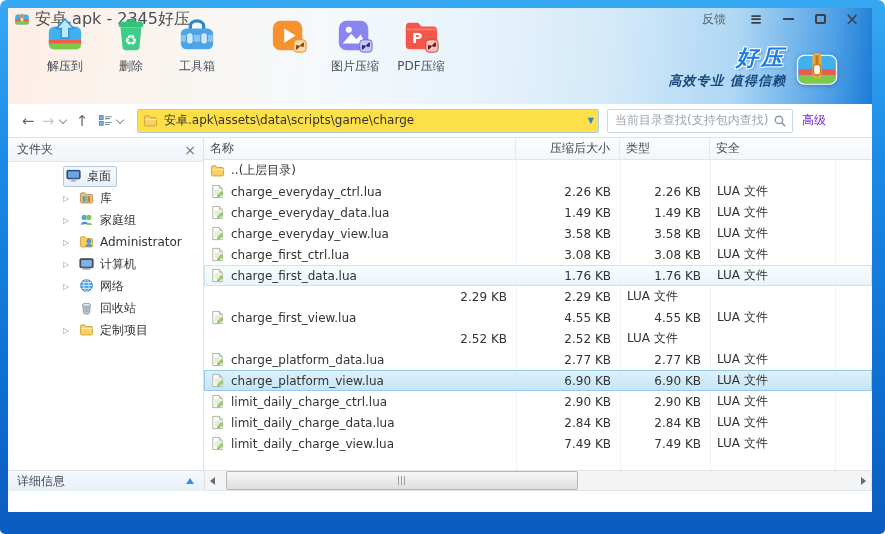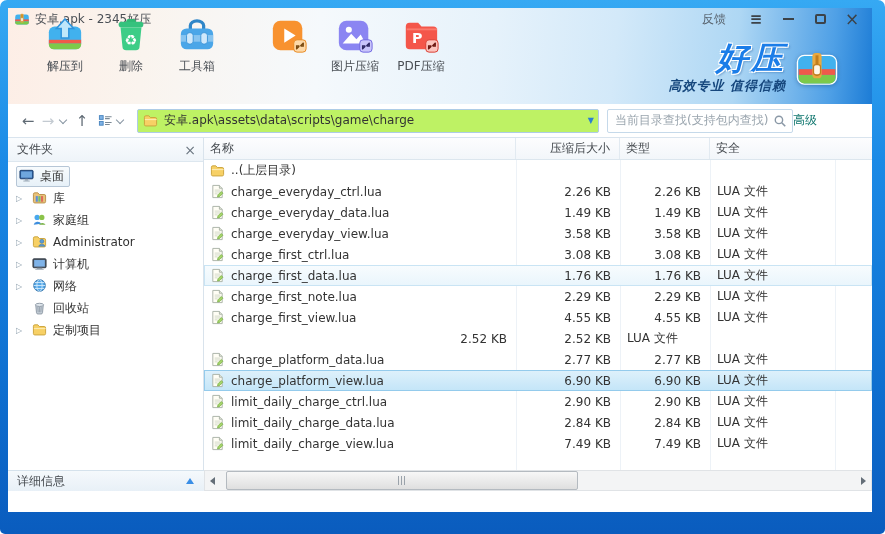--- a/index.html
+++ b/index.html
@@ -15,63 +15,63 @@
   }
   .inner{width:864px;height:504px;display:flex;flex-direction:column;background:#fff;overflow:hidden;}
 
   
   .top-chrome{
     background:linear-gradient(95deg,#fdeee6 0%,#faf4ee 16%,#f5f9fc 36%,#e6f2fb 56%,#d3e9f9 70%,#aed7f4 84%,#4fa0e6 95%,#1c7cd6 100%);
     flex:none;
   }
   .titlebar{height:22px;display:flex;align-items:center;padding:0 8px 0 6px;}
   .app-icon{width:16px;height:16px;flex:none;display:inline-flex;margin-right:5px;}
-  .title-text{color:#4a4f55;font-size:12px;}
+  .title-text{color:#4a4f55;font-size:16px;}
   .title-controls{margin-left:auto;display:flex;align-items:center;gap:8px;}
   .feedback{color:#5a6570;margin-right:10px;cursor:default;}
   .wbtn{width:24px;height:18px;display:inline-flex;align-items:center;justify-content:center;color:#3c4248;cursor:default;}
   .menu-glyph{font-size:15px;font-weight:bold;color:#3c4248;}
   .min-bar{display:inline-block;width:11px;height:2px;background:#3c4248;}
   .max-box{display:inline-block;width:11px;height:10px;border:2px solid #3c4248;border-radius:2px;}
   .close-glyph{font-size:17px;line-height:1;color:#3c4248;}
 
   .toolbar{height:74px;display:flex;align-items:center;padding:2px 10px 0 24px;}
   .tb-buttons{display:flex;align-items:flex-start;}
   .tbtn{width:66px;display:flex;flex-direction:column;align-items:center;padding-top:3px;cursor:default;border-radius:3px;}
   .tbtn.grp{margin-left:26px;gap:48px;}
   .tbi{height:40px;display:flex;align-items:center;justify-content:center;}
   .tbl{margin-top:2px;color:#4a4f55;font-size:12px;white-space:nowrap;}
   .brand{margin-left:auto;display:flex;align-items:center;margin-right:22px;}
   .brand-text{text-align:right;margin-right:8px;}
-  .brand-name{font-size:32px;font-weight:900;font-style:italic;letter-spacing:3px;color:#1b7de8;line-height:1;
+  .brand-name{font-size:22px;font-weight:900;font-style:italic;letter-spacing:3px;color:#1b7de8;line-height:1;
     text-shadow:1px 1px 0 #fff,-1px -1px 0 #fff,1px -1px 0 #fff,-1px 1px 0 #fff,2px 2px 2px rgba(20,80,150,.35);}
   .brand-slogan{font-size:13px;font-weight:bold;font-style:italic;color:#16477d;letter-spacing:1px;margin-top:3px;white-space:nowrap;}
   .brand-icon{width:46px;height:46px;display:inline-flex;filter:drop-shadow(0 1px 2px rgba(10,60,120,.4));}
 
   
   .navbar{height:34px;background:#fff;border-bottom:1px solid #d9e4ee;display:flex;align-items:center;padding:0 8px 0 10px;flex:none;}
   .nav-glyph{font-size:15px;color:#5f6a74;width:20px;text-align:center;cursor:default;flex:none;}
   .nav-glyph.disabled{color:#c3cad1;}
   .chev{display:inline-block;width:6px;height:6px;border-right:1.5px solid #8795a2;border-bottom:1.5px solid #8795a2;transform:rotate(45deg);margin:0 6px 2px 2px;flex:none;cursor:default;}
   .viewbtn{display:inline-flex;align-items:center;margin:0 2px 0 6px;flex:none;cursor:default;}
-  .address{width:462px;height:24px;border:1px solid #aeccе6;border:1px solid #aecce6;border-radius:2px;background:#bef264;display:flex;align-items:center;padding:0 4px 0 5px;margin-left:8px;flex:none;cursor:text;}
+  .address{width:462px;height:24px;border:1px solid #aeccе6;border:1px solid #aecce6;border-radius:2px;background:#fde047;display:flex;align-items:center;padding:0 4px 0 5px;margin-left:8px;flex:none;cursor:text;}
   .address .fold{width:16px;height:15px;display:inline-flex;margin-right:5px;flex:none;}
   .address .path{color:#333;white-space:nowrap;overflow:hidden;flex:1;}
   .addr-drop{color:#2d7fd0;font-size:8px;margin-left:4px;flex:none;cursor:default;}
   .search{width:186px;height:24px;border:1px solid #c5d9ea;border-radius:2px;background:#fff;display:flex;align-items:center;padding:0 5px 0 7px;margin-left:8px;flex:none;cursor:text;}
   .search .ph{color:#9aa5ae;white-space:nowrap;overflow:hidden;flex:1;}
   .search .mag{display:inline-flex;flex:none;margin-left:3px;}
-  .advanced{color:#0f766e;flex:none;cursor:default;}
+  .advanced{color:#6d28d9;margin-left:9px;flex:none;cursor:default;}
 
   
   .main{height:332px;display:flex;flex:none;overflow:hidden;}
   .sidebar{width:195px;flex:none;background:#fff;display:flex;flex-direction:column;}
   .sb-header{height:24px;display:flex;align-items:center;padding:0 7px 0 9px;background:linear-gradient(180deg,#fafcfe,#eef4f9);border-bottom:1px solid #dde7ef;color:#44494e;flex:none;}
   .sb-close{margin-left:auto;color:#6b7680;font-size:14px;cursor:default;}
-  .tree{padding-top:3px;}
+  .tree{padding-top:3px;padding-left:47px;}
   .titem{display:flex;align-items:center;height:22px;padding-left:8px;cursor:default;white-space:nowrap;}
   .twist{width:13px;font-size:8px;color:#8fa0ae;flex:none;}
   .tbox{display:inline-flex;align-items:center;padding:1px 5px 1px 2px;border:1px solid transparent;border-radius:2px;}
   .tbox.sel{border-color:#b6c6d6;background:linear-gradient(180deg,#f8fbfd,#e7f1f8);}
   .ti16{width:17px;height:16px;display:inline-flex;margin-right:4px;flex:none;}
   .tlab{color:#333;}
 
   .splitter{width:1px;background:#d9e3ec;flex:none;}
 
   .filelist{width:668px;flex:none;background:#fff;position:relative;
@@ -501,31 +501,20 @@
                   </svg>
                 </span>
                 <span class="fname">charge_first_data.lua</span>
               </span>
               <span class="fc c-size">1.76 KB</span>
               <span class="fc c-packed">1.76 KB</span>
               <span class="fc c-type">LUA 文件</span>
               <span class="fc c-sec"></span>
             </div>
             <div class="frow">
-              <span class="fc c-name">
-                <span class="fic">
-                  <svg viewBox="0 0 16 16" width="15" height="15">
-                    <path d="M3 1.5 h7 l3 3 V14.5 H3 Z" fill="#fffef5" stroke="#aab2a6"></path>
-                    <path d="M10 1.5 V4.5 h3" fill="#e8ecdf" stroke="#aab2a6"></path>
-                    <path d="M5 6.5 h6 M5 8.5 h6 M5 10.5 h3" stroke="#cdd3c2" stroke-width="0.9"></path>
-                    <path d="M8.5 11.5 L12 8 l1.8 1.8 L10.3 13.3 l-2.3 0.5 Z" fill="#a5d46a" stroke="#6fa83c" stroke-width="0.7"></path>
-                  </svg>
-                </span>
-                <span class="fname">charge_first_note.lua</span>
-              </span>
               <span class="fc c-size">2.29 KB</span>
               <span class="fc c-packed">2.29 KB</span>
               <span class="fc c-type">LUA 文件</span>
               <span class="fc c-sec"></span>
             </div>
             <div class="frow">
               <span class="fc c-name">
                 <span class="fic">
                   <svg viewBox="0 0 16 16" width="15" height="15">
                     <path d="M3 1.5 h7 l3 3 V14.5 H3 Z" fill="#fffef5" stroke="#aab2a6"></path>

